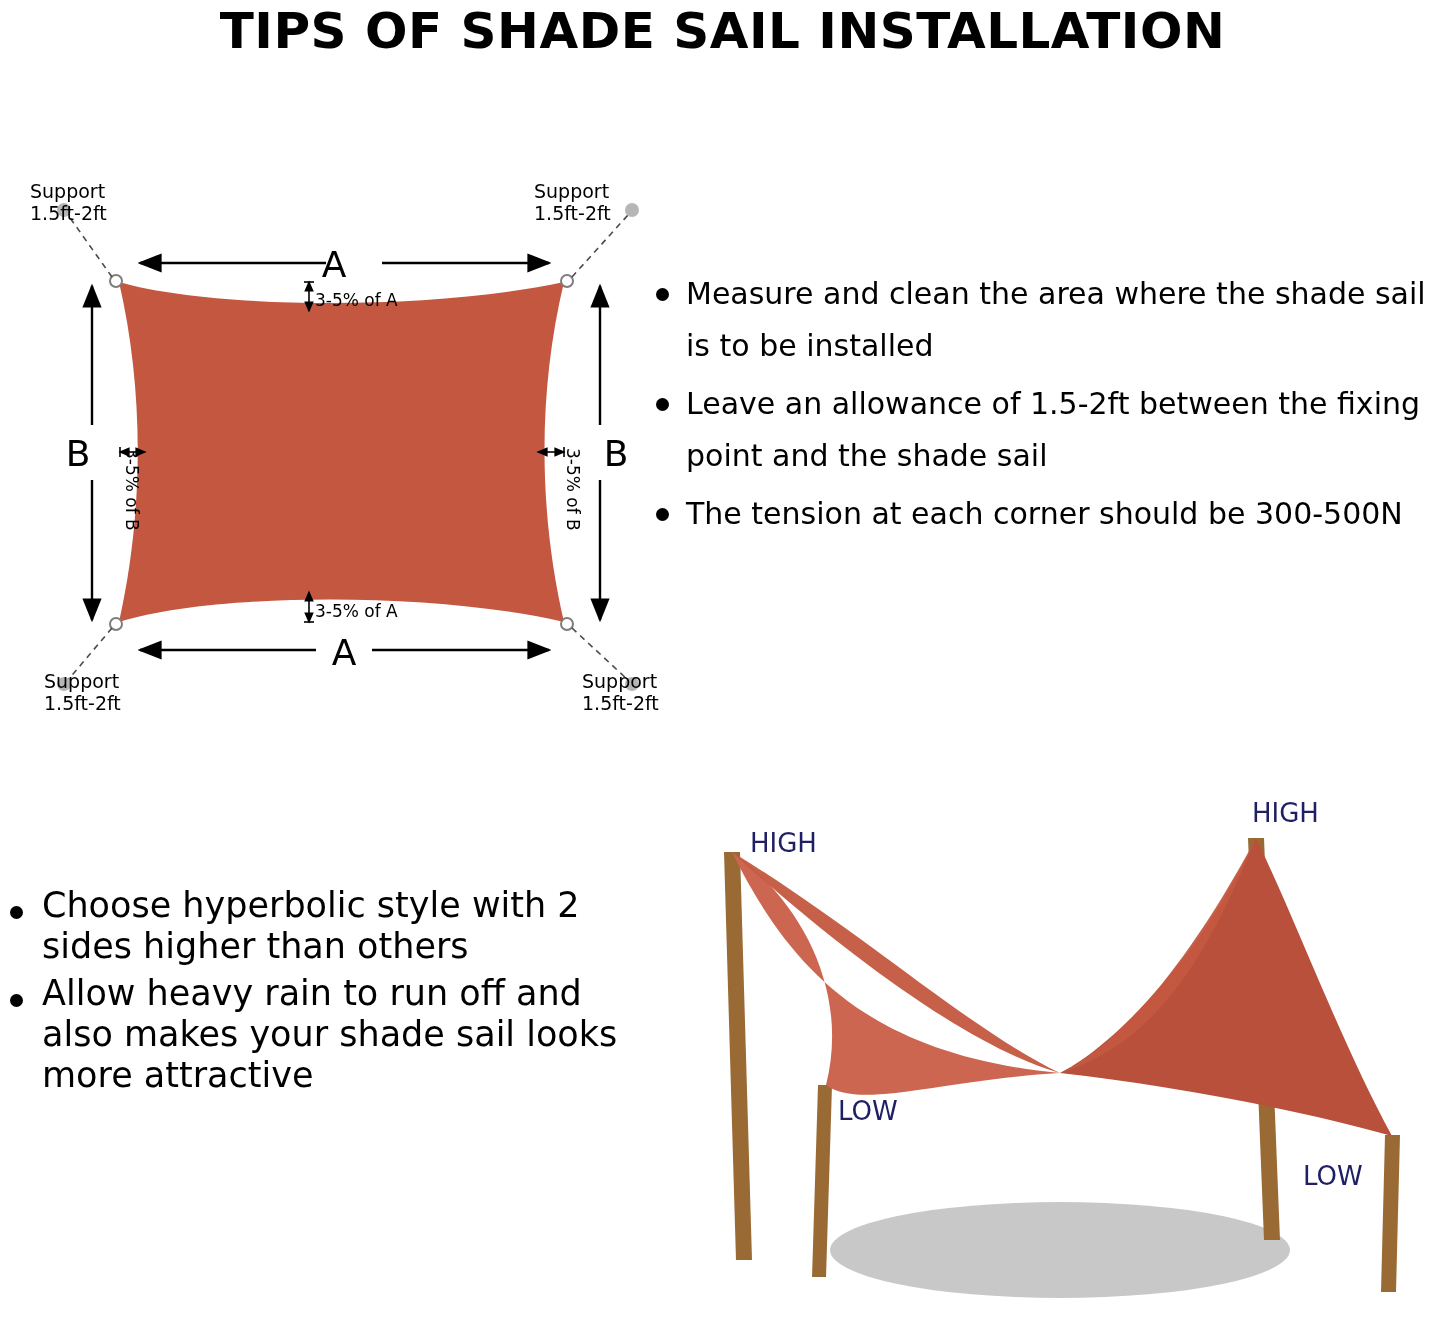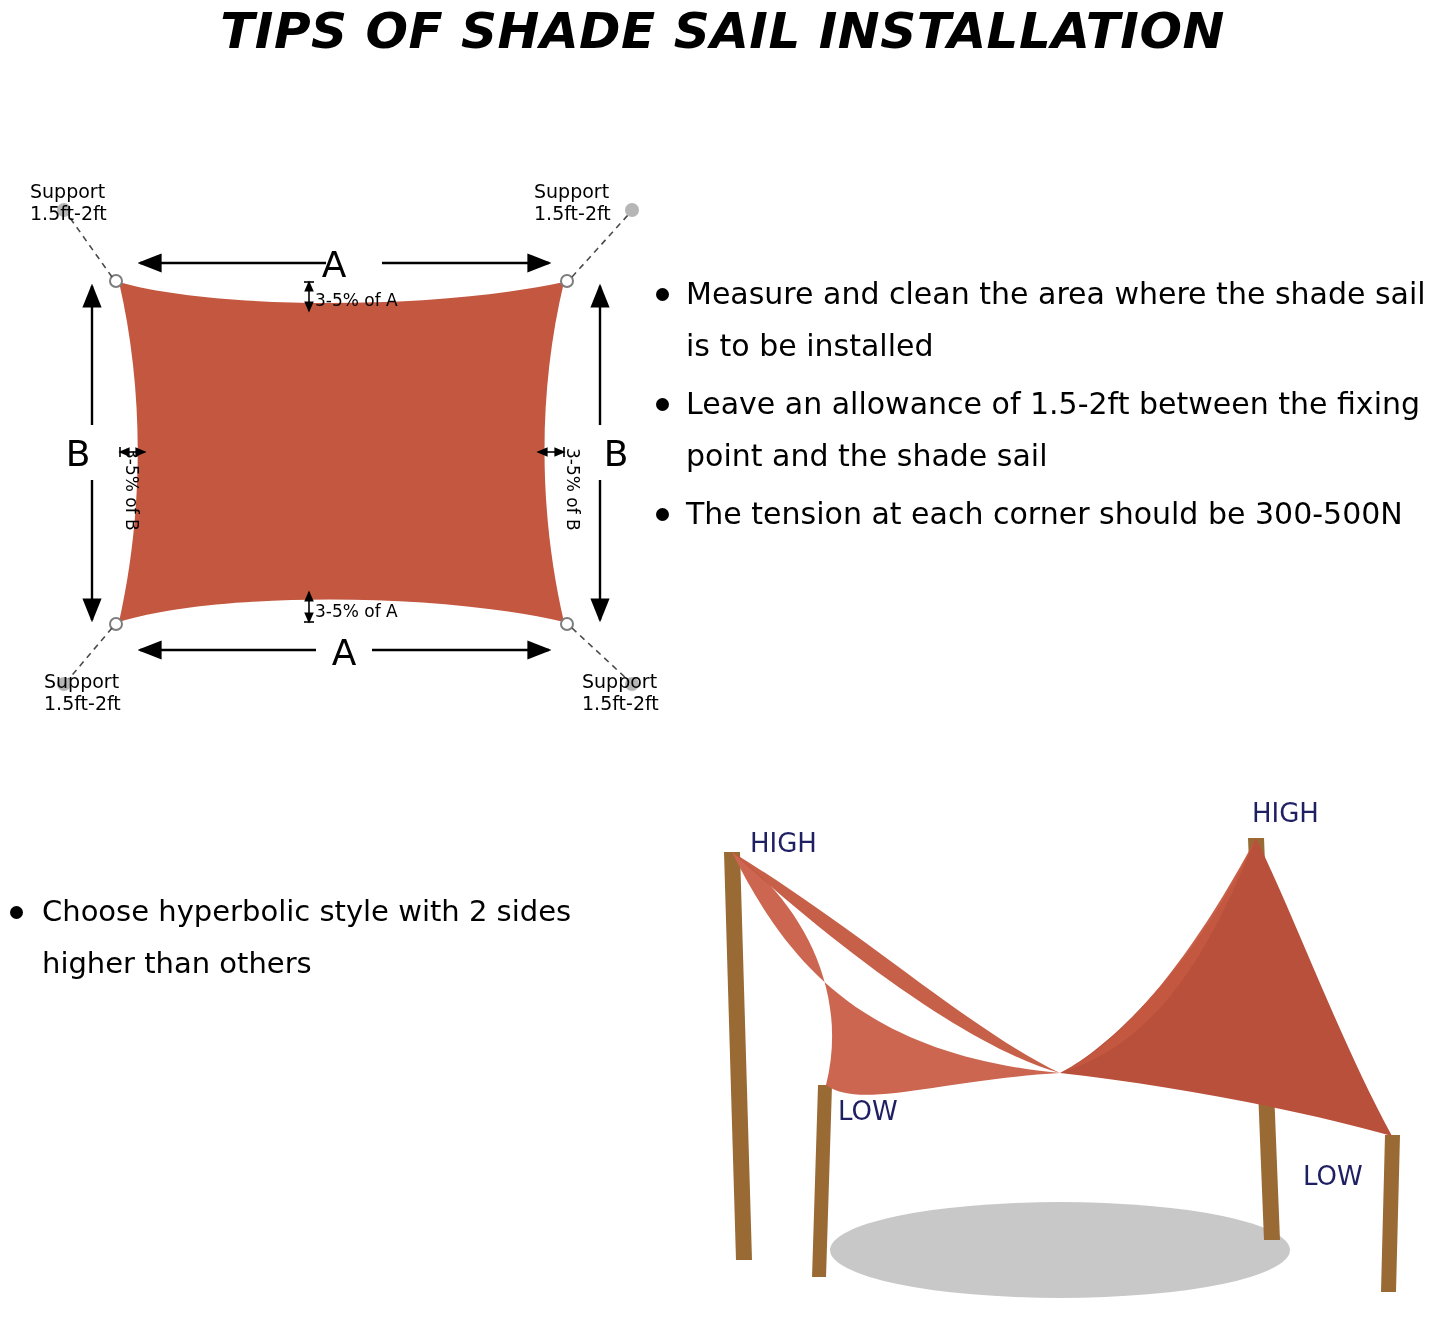--- a/index.html
+++ b/index.html
@@ -21,21 +21,20 @@
     position: absolute;
     top: 2px;
     left: 0;
     width: 1445px;
     text-align: center;
     font-family: "DejaVu Sans", sans-serif;
     font-weight: bold;
     font-size: 50px;
     letter-spacing: 0.5px;
     white-space: nowrap;
-    font-style: italic;
   }
 
   
   .diagram-top {
     position: absolute;
     left: 16px;
     top: 160px;
     width: 680px;
     height: 580px;
   }
@@ -70,22 +69,22 @@
     content: "";
     position: absolute;
     left: 8px;
     top: 20px;
     width: 13px;
     height: 13px;
     background: #000;
     border-radius: 50%;
   }
   .bullets-bottom ul.bullet-list li {
-    font-size: 29px;
-    line-height: 52px;
+    font-size: 35px;
+    line-height: 41px;
     padding-left: 42px;
   }
   .bullets-bottom ul.bullet-list li::before {
     left: 10px;
     top: 21px;
   }
 
   
   .diagram-bottom {
     position: absolute;
@@ -209,20 +208,21 @@
   <ul class="bullet-list">
     <li>Measure and clean the area where the shade sail is to be installed</li>
     <li>Leave an allowance of 1.5-2ft between the fixing point and the shade sail</li>
     <li>The tension at each corner should be 300-500N</li>
   </ul>
 </div>
 
 <div class="bullets-bottom">
   <ul class="bullet-list">
     <li>Choose hyperbolic style with 2 sides higher than others</li>
+    <li>Allow heavy rain to run off and also makes your shade sail looks more attractive</li>
   </ul>
 </div>
 
 <div class="diagram-bottom">
   <svg width="805" height="539" viewBox="0 0 805 539" xmlns="http://www.w3.org/2000/svg">
 
     <ellipse cx="420" cy="470" rx="230" ry="48" fill="#b6b6b6" opacity="0.75"></ellipse>
 
     <polygon points="84,72 100,72 112,480 96,480" fill="#9a6a35"></polygon>
 

